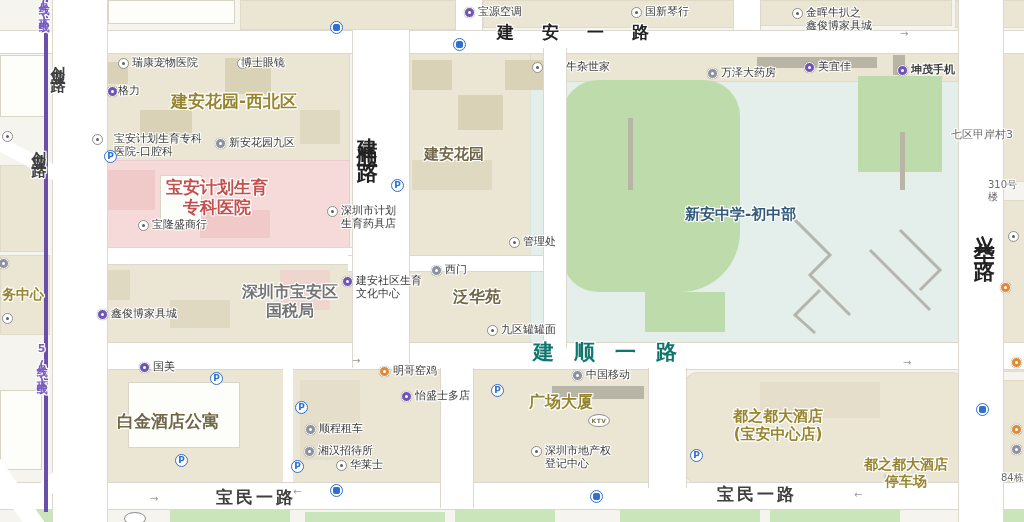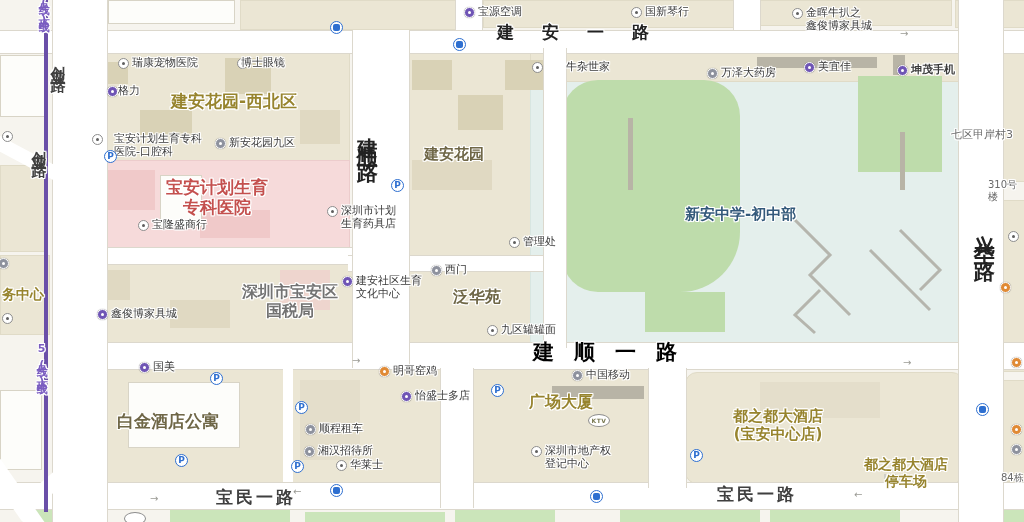--- a/index.html
+++ b/index.html
@@ -144,21 +144,21 @@
   <svg class="deco" style="left:700px;top:195px" width="260" height="140" viewBox="0 0 260 140">
     <polyline points="95,25 130,60 110,80 150,120" fill="none" stroke="#b5b5ad" stroke-width="3"></polyline>
     <polyline points="170,55 230,115" fill="none" stroke="#b5b5ad" stroke-width="3"></polyline>
     <polyline points="200,35 240,75 220,95" fill="none" stroke="#b5b5ad" stroke-width="3"></polyline>
     <polyline points="120,95 95,120 115,138" fill="none" stroke="#b5b5ad" stroke-width="3"></polyline>
   </svg>
 
   <div class="metro" style="left:44px;top:0;width:4px;height:512px"></div>
 
 <div class="lbl" style="left: 497px; top: 22px; font-size: 17px; letter-spacing: 28px; color: rgb(34, 34, 34);">建安一路</div>
-    <div class="lbl" style="left: 533px; top: 340px; font-size: 21px; letter-spacing: 20px; color: #000000;">建顺一路</div>
+    <div class="lbl" style="left: 533px; top: 340px; font-size: 21px; letter-spacing: 20px; color: #0f766e;">建顺一路</div>
     <div class="lbl" style="left: 216px; top: 487px; font-size: 17px; letter-spacing: 3px; color: rgb(63, 63, 63);">宝民一路</div>
     <div class="lbl" style="left: 717px; top: 484px; font-size: 17px; letter-spacing: 3px; color: rgb(63, 63, 63);">宝民一路</div>
     <div class="lbl v" style="left: 354px; top: 121px; font-size: 21px; letter-spacing: 8px; color: rgb(34, 34, 34);">建顺二路</div>
     <div class="lbl v" style="left: 971px; top: 217px; font-size: 21px; letter-spacing: 9px; color: rgb(34, 34, 34);">兴华二路</div>
     <div class="lbl v" style="left: 49px; top: 54px; font-size: 15px; letter-spacing: 4px; color: rgb(63, 63, 63);">创业二路</div>
     <div class="lbl v" style="left: 30px; top: 139px; font-size: 15px; letter-spacing: 4px; color: rgb(63, 63, 63);">创业二路</div>
     <div class="lbl v" style="left: 37px; top: -6px; font-size: 11px; letter-spacing: 1px; color: rgb(122, 92, 192);">号线(环中线)</div>
     <div class="lbl v" style="left: 35px; top: 342px; font-size: 11px; letter-spacing: 1px; color: rgb(122, 92, 192);">5号线(环中线)</div>
     <div class="lbl" style="left: 171px; top: 91px; font-size: 17px; color: rgb(151, 132, 46);">建安花园-西北区</div>
     <div class="lbl center" style="left: 217px; top: 177px; font-size: 17px; color: rgb(196, 80, 78);">宝安计划生育

